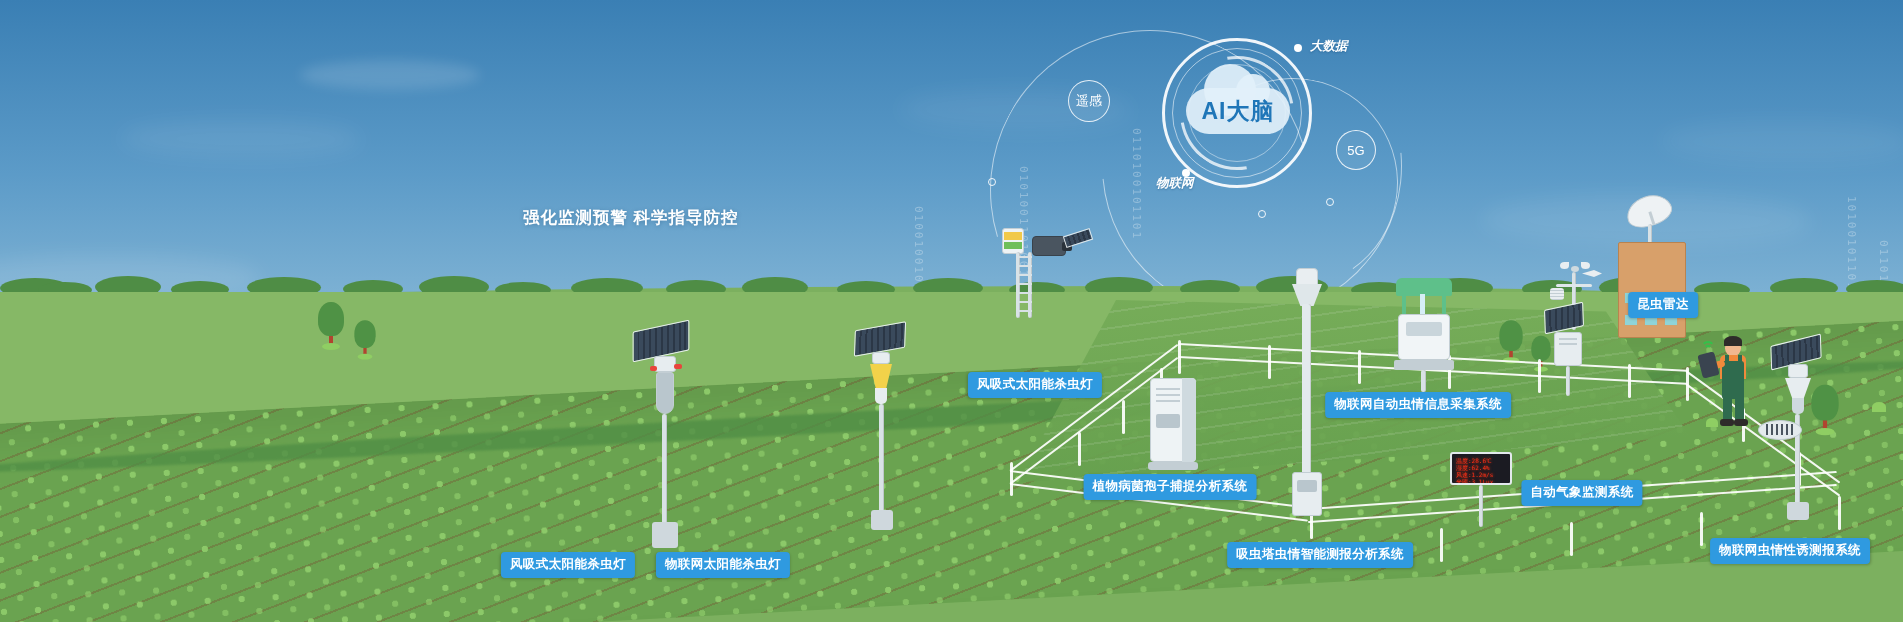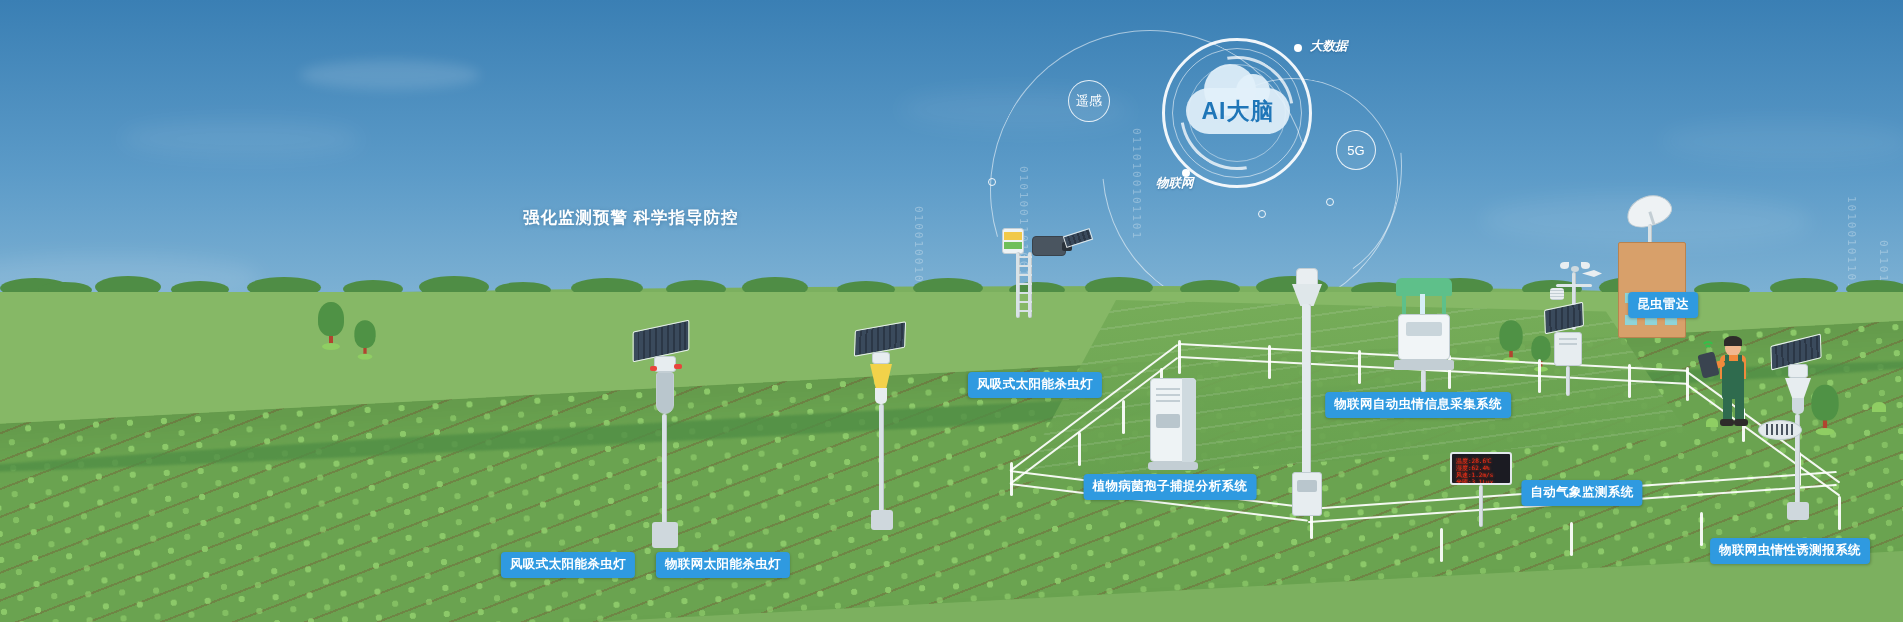--- a/index.html
+++ b/index.html
@@ -467,20 +467,21 @@
 
   <div style="position:absolute;left:1278px;top:268px;width:60px;height:270px;">
     <div style="position:absolute;left:18px;top:0px;width:22px;height:18px;background:#e9eef1;
                 border:1px solid #c3ced4;border-radius:4px 4px 0 0;"></div>
     <div style="position:absolute;left:14px;top:16px;width:30px;height:22px;background:#dfe7ea;
                 clip-path:polygon(0% 0%,100% 0%,72% 100%,28% 100%);"></div>
     <div class="pole" style="left:24px;top:36px;width:9px;height:176px;background:#e3eaed;"></div>
     <div class="box" style="left:14px;top:204px;width:30px;height:44px;border-radius:3px;"></div>
     <div style="position:absolute;left:19px;top:212px;width:20px;height:12px;background:#b9c6cd;border-radius:2px;"></div>
   </div>
+  <div class="eq-label" style="left:1320px;top:542px;">吸虫塔虫情智能测报分析系统</div>
 
   <div style="position:absolute;left:1538px;top:262px;width:80px;height:140px;">
     <div style="position:absolute;left:22px;top:0px;width:30px;height:10px;">
       <span style="position:absolute;left:0;top:0;width:9px;height:7px;background:#e9eef1;border-radius:50% 0 50% 50%;display:block;"></span>
       <span style="position:absolute;right:0;top:0;width:9px;height:7px;background:#e9eef1;border-radius:0 50% 50% 50%;display:block;"></span>
       <span style="position:absolute;left:11px;top:4px;width:8px;height:6px;background:#cfdadf;border-radius:50%;display:block;"></span>
     </div>
     <div style="position:absolute;left:44px;top:8px;width:20px;height:7px;background:#e9eef1;
                 clip-path:polygon(0% 50%,60% 0%,100% 50%,60% 100%);"></div>
     <div class="pole" style="left:34px;top:10px;width:4px;height:58px;"></div>

